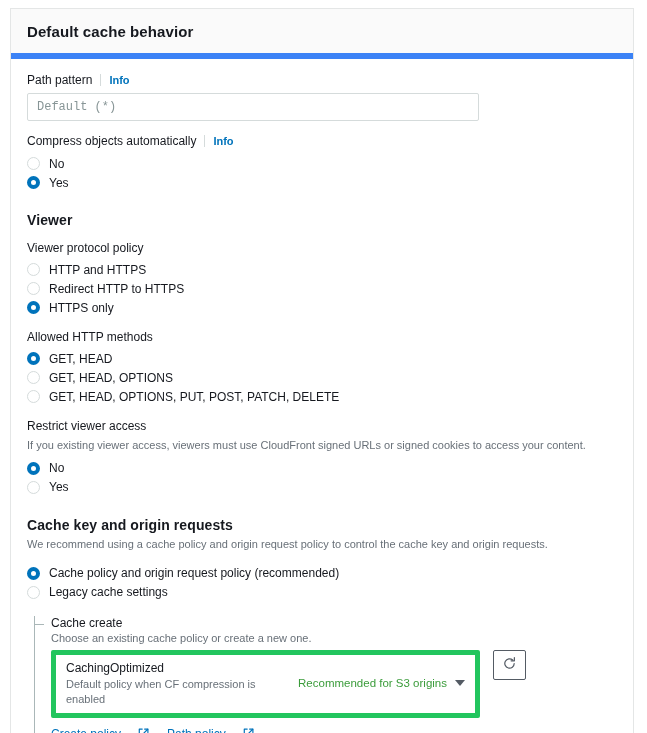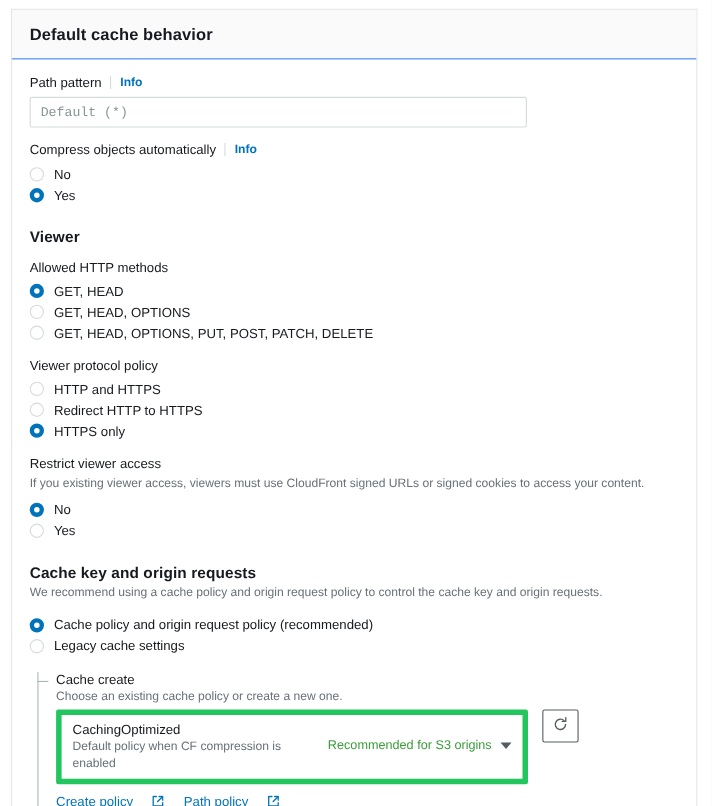--- a/index.html
+++ b/index.html
@@ -29,21 +29,21 @@
     top: 8px;
     width: 624px;
     min-height: 740px;
     background: #ffffff;
     border: 1px solid #e4e6e6;
     border-bottom: none;
     box-sizing: border-box;
   }
   .card-header {
     background: #fafafa;
-    border-bottom: 1px solid #3b82f6;
+    border-bottom: 6px solid #3b82f6;
     padding: 14px 16px 13px 16px;
   }
   .card-header h1 {
     margin: 0;
     font-size: 15px;
     font-weight: bold;
     color: #16191f;
     letter-spacing: 0.1px;
   }
   .card-body {
@@ -291,48 +291,48 @@
         </div>
         <div class="radio-row">
           <span class="radio checked"></span>
           <span class="radio-label">Yes</span>
         </div>
       </div>
 
       <h2 class="section-title">Viewer</h2>
 
       <div class="group">
+        <div class="group-label">Viewer protocol policy</div>
+        <div class="radio-row">
+          <span class="radio"></span>
+          <span class="radio-label">HTTP and HTTPS</span>
+        </div>
+        <div class="radio-row">
+          <span class="radio"></span>
+          <span class="radio-label">Redirect HTTP to HTTPS</span>
+        </div>
+        <div class="radio-row">
+          <span class="radio checked"></span>
+          <span class="radio-label">HTTPS only</span>
+        </div>
+      </div>
+
+      <div class="group">
         <div class="group-label">Allowed HTTP methods</div>
         <div class="radio-row">
           <span class="radio checked"></span>
           <span class="radio-label">GET, HEAD</span>
         </div>
         <div class="radio-row">
           <span class="radio"></span>
           <span class="radio-label">GET, HEAD, OPTIONS</span>
         </div>
         <div class="radio-row">
           <span class="radio"></span>
           <span class="radio-label">GET, HEAD, OPTIONS, PUT, POST, PATCH, DELETE</span>
-        </div>
-      </div>
-
-      <div class="group">
-        <div class="group-label">Viewer protocol policy</div>
-        <div class="radio-row">
-          <span class="radio"></span>
-          <span class="radio-label">HTTP and HTTPS</span>
-        </div>
-        <div class="radio-row">
-          <span class="radio"></span>
-          <span class="radio-label">Redirect HTTP to HTTPS</span>
-        </div>
-        <div class="radio-row">
-          <span class="radio checked"></span>
-          <span class="radio-label">HTTPS only</span>
         </div>
       </div>
 
       <div class="group">
         <div class="group-label">Restrict viewer access</div>
         <div class="group-desc">If you existing viewer access, viewers must use CloudFront signed URLs or signed cookies to access your content.</div>
         <div class="radio-row">
           <span class="radio checked"></span>
           <span class="radio-label">No</span>
         </div>

